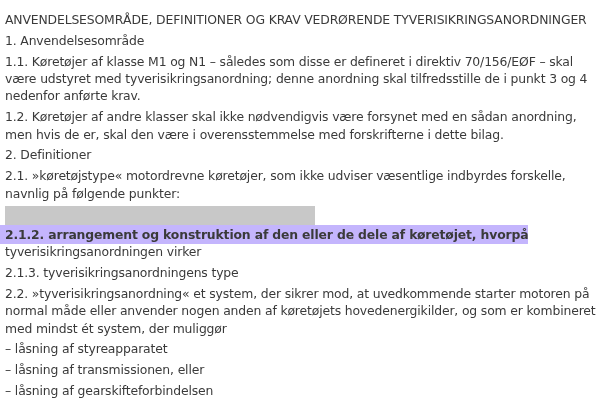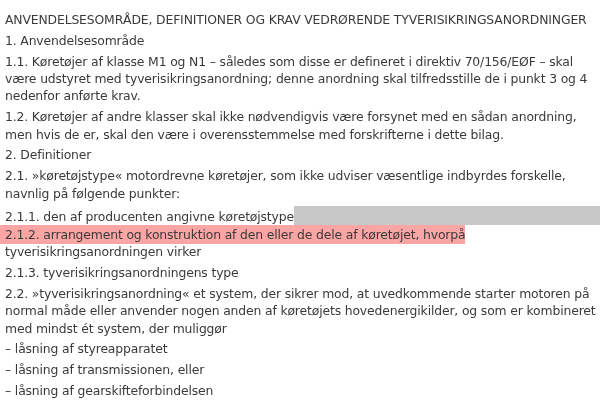--- a/index.html
+++ b/index.html
@@ -7,21 +7,21 @@
     width: 600px; height: 402px; overflow: hidden;
     background: #ffffff;
     font-family: "DejaVu Sans", sans-serif;
     font-size: 12.4px;
     color: #3a3a3a;
     letter-spacing: -0.15px;
   }
   .doc { position: absolute; left: 5px; top: 11px; width: 600px; }
   .p { margin: 0; line-height: 17.3px; white-space: nowrap; }
   .gap { margin-top: 3.6px; }
-  .hl { background: #fca5a5; }
+  .hl { background: #c4b5fd; font-weight: bold; }
   .hl-fill { display: inline-block; background: #c8c8c8; height: 19px; vertical-align: -4px; }
 </style>
 </head>
 <body>
 
 <div class="doc">
   <div class="p">ANVENDELSESOMRÅDE, DEFINITIONER OG KRAV VEDRØRENDE TYVERISIKRINGSANORDNINGER</div>
 
   <div class="p gap">1. Anvendelsesområde</div>
 
@@ -37,21 +37,21 @@
   </div>
 
   <div class="p gap">2. Definitioner</div>
 
   <div class="gap">
     <div class="p">2.1. »køretøjstype« motordrevne køretøjer, som ikke udviser væsentlige indbyrdes forskelle,</div>
     <div class="p">navnlig på følgende punkter:</div>
   </div>
 
   <div class="p gap" style="position:relative;">
-    <span>2.1.1. den af producenten angivne køretøjstype</span><span class="hl-fill" style="width:310px;"></span>
+    <span class="hl-fill" style="width:310px;"></span>
   </div>
 
   <div style="margin-top:1px;">
     <div class="p"><span class="hl" style="padding:2px 0;margin-left:-5px;padding-left:5px;">2.1.2. arrangement og konstruktion af den eller de dele af køretøjet, hvorpå</span></div>
     <div class="p">tyverisikringsanordningen virker</div>
   </div>
 
   <div class="p gap">2.1.3. tyverisikringsanordningens type</div>
 
   <div class="gap">

